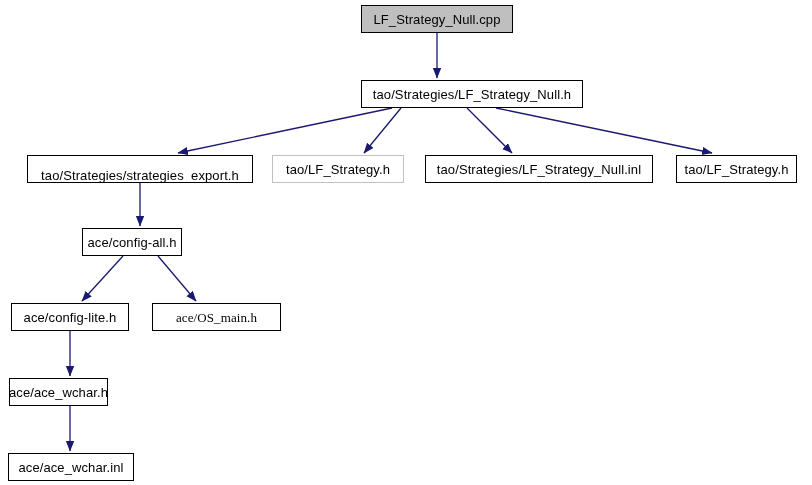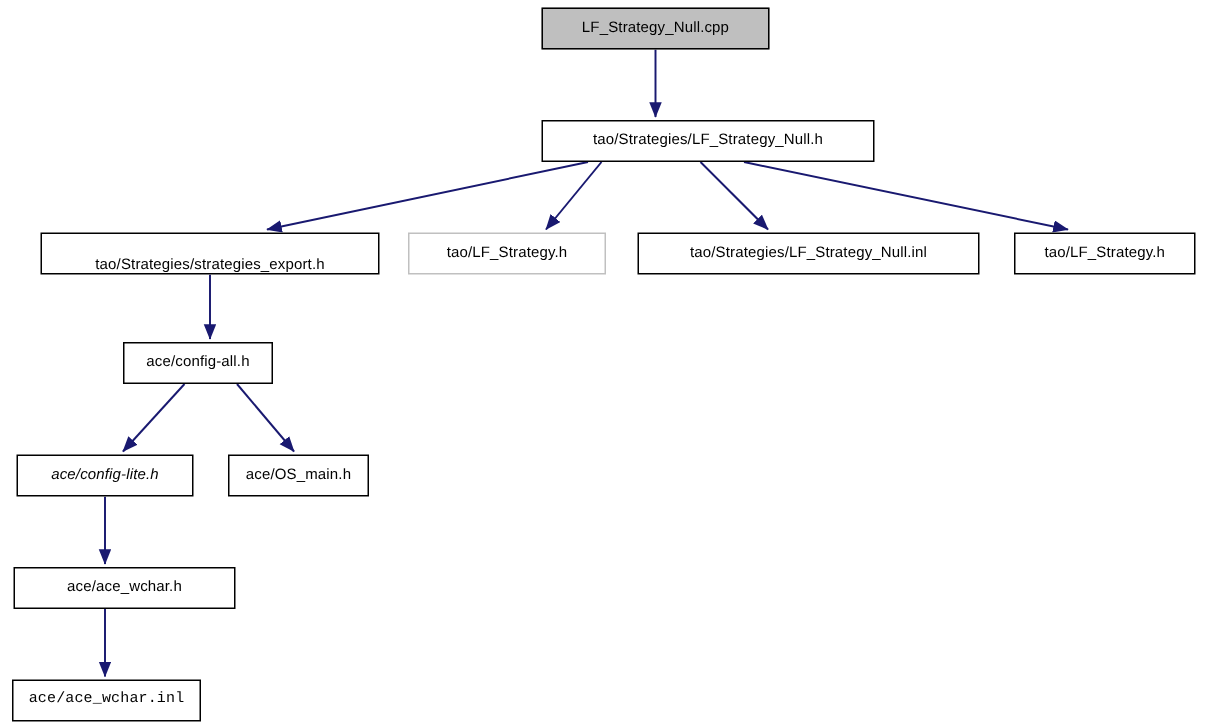--- a/index.html
+++ b/index.html
@@ -28,21 +28,21 @@
   }
   .node {
     position: absolute;
     box-sizing: border-box;
     display: flex;
     align-items: center;
     justify-content: center;
     border: 1px solid #000000;
     background: #ffffff;
     color: #000000;
-    font-size: 10px;
+    font-size: 13px;
     line-height: 1;
     white-space: nowrap;
     letter-spacing: 0.1px;
   }
   .node.root {
     background: #bfbfbf;
     border-color: #000000;
   }
   .node.muted {
     border-color: #c0c0c0;
@@ -92,27 +92,27 @@
       </div>
       <div class="node" style="left: 425px; top: 155px; width: 228px; height: 28px; align-items: center;">
         <span class="node-label">tao/Strategies/LF_Strategy_Null.inl</span>
       </div>
       <div class="node" style="left: 676px; top: 155px; width: 121px; height: 28px;">
         <span class="node-label">tao/LF_Strategy.h</span>
       </div>
       <div class="node" style="left: 82px; top: 228px; width: 100px; height: 28px;">
         <span class="node-label">ace/config-all.h</span>
       </div>
-      <div class="node" style="left: 11px; top: 303px; width: 118px; height: 28px; font-style: italic;">
+      <div class="node" style="left: 11px; top: 303px; width: 118px; height: 28px;">
         <span class="node-label">ace/config-lite.h</span>
       </div>
-      <div class="node" style="left: 152px; top: 303px; width: 94px; height: 28px;">
+      <div class="node" style="left: 152px; top: 303px; width: 129px; height: 28px; font-family: Liberation Serif, serif;">
         <span class="node-label">ace/OS_main.h</span>
       </div>
-      <div class="node" style="left: 9px; top: 378px; width: 148px; height: 28px;">
+      <div class="node" style="left: 9px; top: 378px; width: 99px; height: 28px;">
         <span class="node-label">ace/ace_wchar.h</span>
       </div>
-      <div class="node" style="left: 8px; top: 453px; width: 126px; height: 28px; font-family: Liberation Mono, monospace;">
+      <div class="node" style="left: 8px; top: 453px; width: 126px; height: 28px;">
         <span class="node-label">ace/ace_wchar.inl</span>
       </div>
     </div>
 
 </div>
 
 </body></html>

